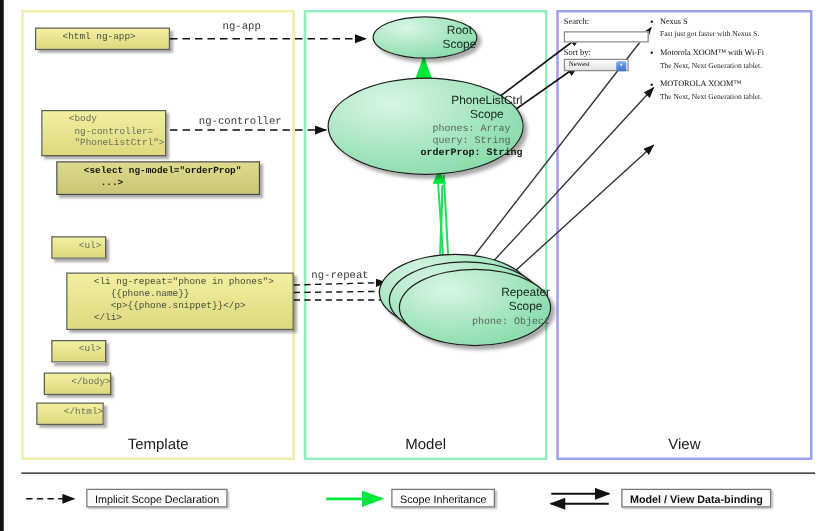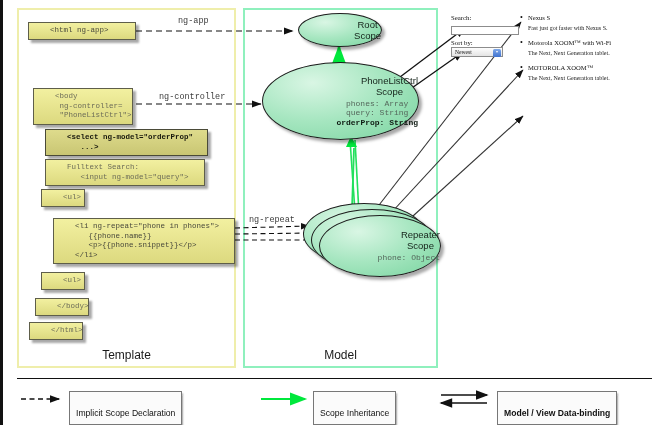--- a/index.html
+++ b/index.html
@@ -93,36 +93,39 @@
   .v-list{position:absolute;left:68px;top:0;width:122px;}
   .v-item{margin-bottom:8px;}
   .v-name{font-family:"Liberation Serif", serif;font-size:6.6px;color:#111;position:relative;padding-left:9px;}
   .v-name:before{content:"\2022";position:absolute;left:1px;top:-1px;font-size:8px;}
   .v-snip{font-family:"Liberation Serif", serif;font-size:6px;color:#222;margin-top:4px;padding-left:9px;}
   
   #legend{position:absolute;left:14px;top:388px;width:635px;height:26px;}
   .leg-box{
     position:absolute;border:1px solid #777;background:#fbfbfb;
     font-family:"Liberation Sans", sans-serif;font-size:8.6px;color:#111;
-    padding:16px 6px;box-sizing:border-box;height:15px;line-height:11px;
+    padding:2px 6px;box-sizing:border-box;height:15px;line-height:11px;
     box-shadow:1.5px 1.5px 1.5px rgba(0,0,0,0.28);
   }
   #legend-divider{position:absolute;left:14px;top:378px;width:635px;height:1px;background:#111;}
   svg{position:absolute;left:0;top:0;pointer-events:none;}
 </style>
 </head>
 <body>
 
 <div id="canvas">
 
   <div class="panel" id="panel-template">
     <div class="panel-label">Template</div>
   </div>
   <div class="panel" id="panel-model">
     <div class="panel-label">Model</div>
+  </div>
+  <div class="panel" id="panel-view">
+    <div class="panel-label">View</div>
   </div>
 
   <svg width="661" height="425">
     <defs>
       <marker id="ah-black" markerWidth="9" markerHeight="9" refX="7.5" refY="3" orient="auto">
         <path d="M0,0 L8,3 L0,6 z" fill="#111"></path>
       </marker>
       <marker id="ah-black-start" markerWidth="9" markerHeight="9" refX="0.5" refY="3" orient="auto">
         <path d="M8,0 L0,3 L8,6 z" fill="#111"></path>
       </marker>
@@ -157,22 +160,20 @@
 
   <div class="code" style="left:25px;top:22px;width:108px;">&lt;html ng-app&gt;</div>
 
   <div class="code dim" style="left:30px;top:88px;width:100px;">&lt;body
  ng-controller=
  "PhoneListCtrl"&gt;</div>
 
   <div class="code hl" style="left:42px;top:129px;width:163px;">&lt;select ng-model="orderProp"
    ...&gt;</div>
 
-  <div class="code dim" style="left:42px;top:159px;width:160px;">Fulltext Search:
-   &lt;input ng-model="query"&gt;</div>
 
   <div class="code dim" style="left:38px;top:189px;width:40px;">&lt;ul&gt;</div>
 
   <div class="code" style="left:50px;top:218px;width:182px;">&lt;li ng-repeat="phone in phones"&gt;
    {{phone.name}}
    &lt;p&gt;{{phone.snippet}}&lt;/p&gt;
 &lt;/li&gt;</div>
 
   <div class="code dim" style="left:38px;top:272px;width:40px;">&lt;ul&gt;</div>
 

